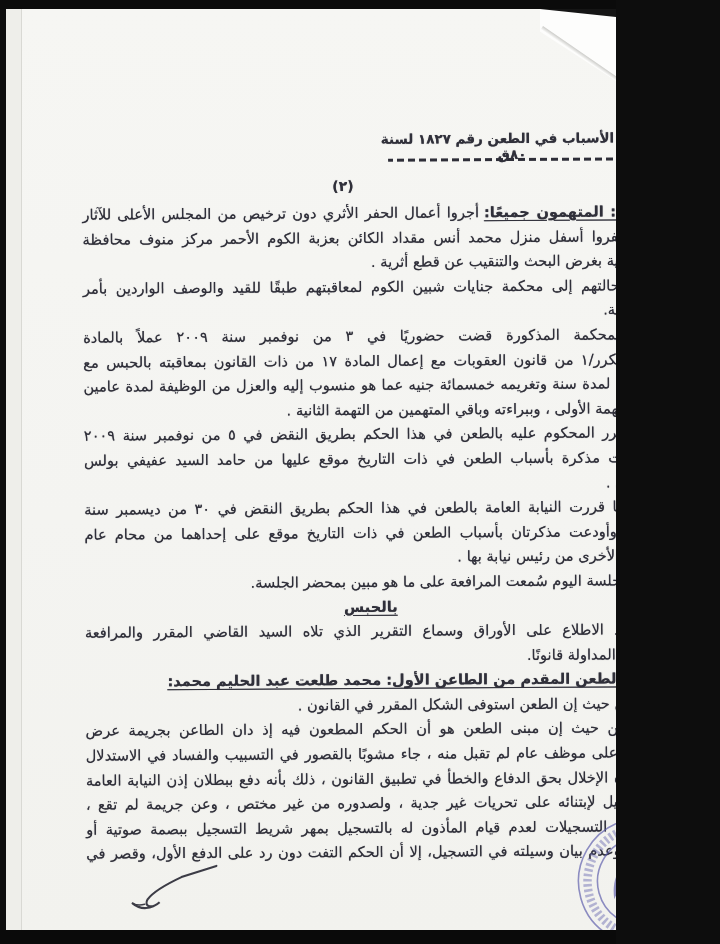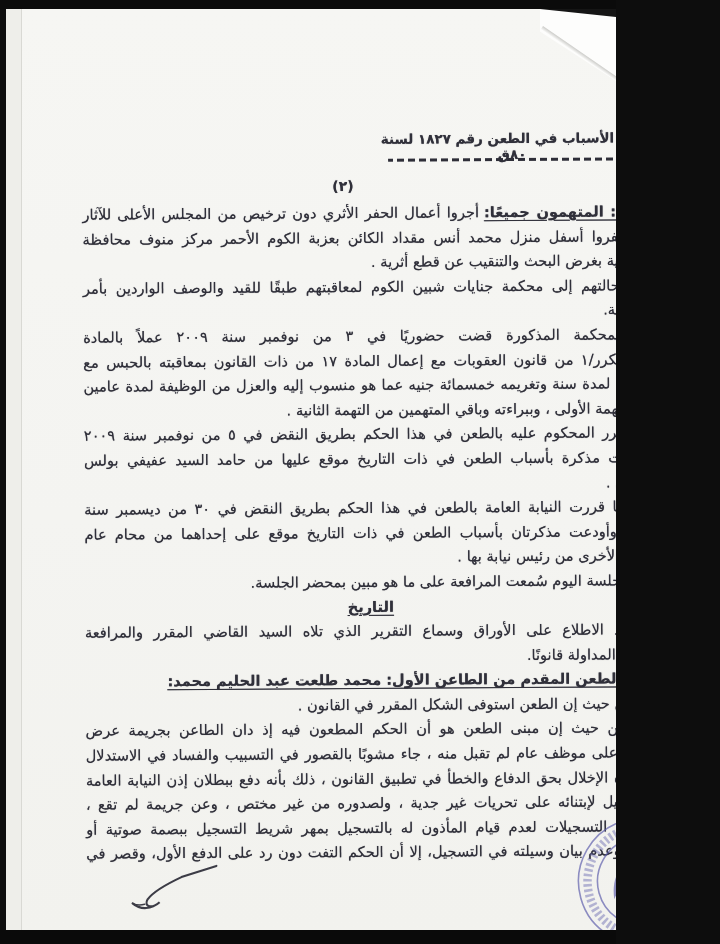--- a/index.html
+++ b/index.html
@@ -98,21 +98,21 @@
         <div class="line end"><span class="rest">الأخرى .</span></div>
 
         <div class="line j indent"><span class="rest">كما قررت النيابة العامة بالطعن في هذا الحكم بطريق النقض في ٣٠ من ديسمبر سنة</span></div>
 
         <div class="line j"><span class="rest">٢٠٠٩ وأودعت مذكرتان بأسباب الطعن في ذات التاريخ موقع على إحداهما من محام عام</span></div>
 
         <div class="line end"><span class="rest">وعلى الأخرى من رئيس نيابة بها .</span></div>
 
         <div class="line end indent"><span class="rest">وبجلسة اليوم سُمعت المرافعة على ما هو مبين بمحضر الجلسة.</span></div>
 
-        <div class="line center"><span class="rest">التاريخ</span></div>
+        <div class="line center"><span class="rest">بالحبس</span></div>
 
         <div class="line j indent"><span class="rest">بعد الاطلاع على الأوراق وسماع التقرير الذي تلاه السيد القاضي المقرر والمرافعة</span></div>
 
         <div class="line end"><span class="rest">بغرض المداولة قانونًا.</span></div>
 
         <div class="line end"><span class="lead">أولاً: الطعن المقدم من الطاعن الأول: محمد طلعت عبد الحليم محمد:</span><span class="rest"></span></div>
 
         <div class="line end indent"><span class="rest">من حيث إن الطعن استوفى الشكل المقرر في القانون .</span></div>
 
         <div class="line j indent"><span class="rest">ومن حيث إن مبنى الطعن هو أن الحكم المطعون فيه إذ دان الطاعن بجريمة عرض</span></div>

